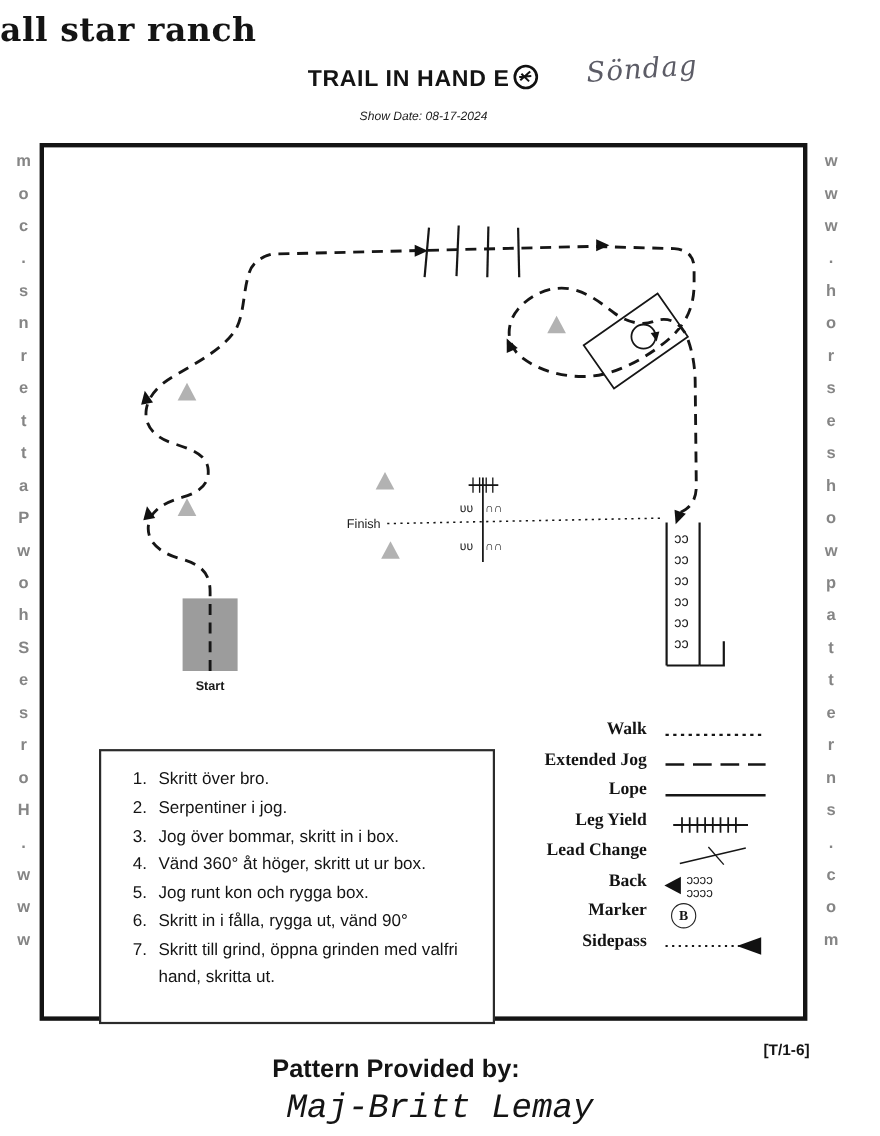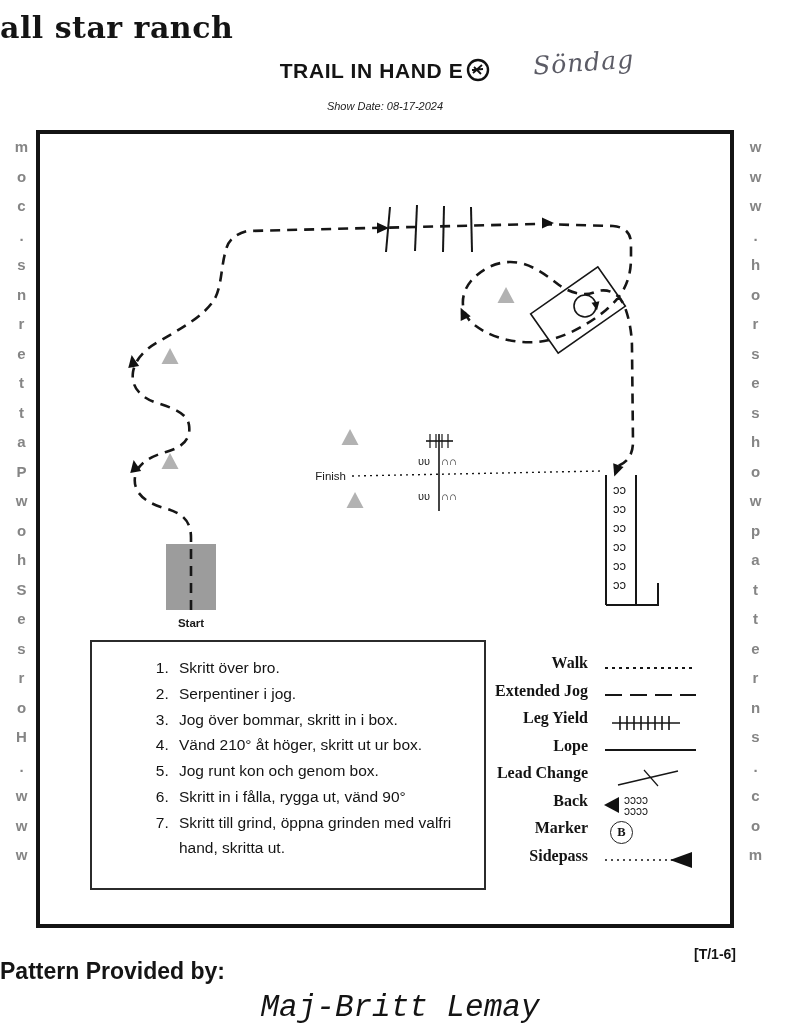--- a/index.html
+++ b/index.html
@@ -42,42 +42,42 @@
   }
   .arena svg{position:absolute;left:0;top:0;}
   .course{fill:none;stroke:#161616;stroke-width:2.6;stroke-dasharray:10 7;}
   .solid{fill:none;stroke:#161616;stroke-width:2;}
   .thin{fill:none;stroke:#161616;stroke-width:1.6;}
   .cone{fill:#b2b2b2;}
   .arrow{fill:#111;}
   .svgtext{font-family:"Liberation Sans",sans-serif;fill:#1a1a1a;}
   
   .instructions{
-    position:absolute;left:90px;top:640px;width:396px;height:250px;
-    background:#fff;border:2px solid #2b2b2b;box-sizing:border-box;padding-left:35px;
+    position:absolute;left:90px;top:681px;width:360px;height:250px;
+    background:#fff;border:2px solid #2b2b2b;box-sizing:border-box;
   }
   .instructions ol{margin:14px 0 0 0;padding:0 14px 0 46px;font-size:15.5px;line-height:1.6;}
   .instructions li{margin-bottom:1px;padding-left:6px;}
   
   .legend{position:absolute;left:458px;top:654px;width:256px;}
   .legend-row{display:flex;height:27.5px;}
   .legend-label{
     flex:0 0 130px;text-align:right;padding-right:12px;
     font-family:"Liberation Serif",serif;font-weight:bold;font-size:16px;color:#141414;
   }
   .legend-symbol{flex:1;display:flex;align-items:center;}
   .marker-circle{
     width:21px;height:21px;border:1.6px solid #222;border-radius:50%;
     display:flex;align-items:center;justify-content:center;
     font-family:"Liberation Serif",serif;font-weight:bold;font-size:12.5px;margin-left:10px;
   }
   
   .sheet-ref{position:absolute;left:694px;top:946px;font-weight:bold;font-size:14px;}
   .provided-by{
-    position:absolute;top:958px;left:0;width:720px;
+    position:absolute;top:958px;left:0;width:720px;text-align:center;
     font-weight:bold;font-size:23px;
   }
   .provider-name{
     position:absolute;top:990px;left:0;width:800px;text-align:center;
     font-family:Liberation Mono, monospace;font-style:italic;font-size:31px;
   }
 </style>
 </head>
 <body>
 
@@ -176,22 +176,22 @@
         <text class="svgtext" x="573" y="455" font-size="13">ɔɔ</text>
       </g>
     </svg>
   </div>
 
   <div class="instructions">
     <ol>
       <li>Skritt över bro.</li>
       <li>Serpentiner i jog.</li>
       <li>Jog över bommar, skritt in i box.</li>
-      <li>Vänd 210° åt höger, skritt ut ur box.</li>
-      <li>Jog runt kon och genom box.</li>
+      <li>Vänd 360° åt höger, skritt ut ur box.</li>
+      <li>Jog runt kon och rygga box.</li>
       <li>Skritt in i fålla, rygga ut, vänd 90°</li>
       <li>Skritt till grind, öppna grinden med valfri hand, skritta ut.</li>
     </ol>
   </div>
 
   <div class="legend">
 
     <div class="legend-row">
       <div class="legend-label">Walk</div>
       <div class="legend-symbol">
@@ -200,20 +200,29 @@
           </svg>
       </div>
     </div>
 
 
     <div class="legend-row">
       <div class="legend-label">Extended Jog</div>
       <div class="legend-symbol">
         <svg width="106" height="20" viewBox="0 0 106 20">
             <line x1="5" y1="10" x2="96" y2="10" stroke="#161616" stroke-width="2.2" stroke-dasharray="17 8"></line>
+          </svg>
+      </div>
+    </div>
+
+    <div class="legend-row">
+      <div class="legend-label">Lope</div>
+      <div class="legend-symbol">
+        <svg width="106" height="20" viewBox="0 0 106 20">
+            <line x1="5" y1="10" x2="96" y2="10" stroke="#161616" stroke-width="2.2"></line>
           </svg>
       </div>
     </div>
 
     <div class="legend-row">
       <div class="legend-label">Leg Yield</div>
       <div class="legend-symbol">
         <svg width="106" height="20" viewBox="0 0 106 20">
           <line x1="12" y1="10" x2="80" y2="10" stroke="#161616" stroke-width="1.6"></line>
           <g stroke="#161616" stroke-width="1.6">
@@ -224,29 +233,20 @@
             <line x1="48" y1="3" x2="48" y2="17"></line>
               <line x1="55" y1="3" x2="55" y2="17"></line>
             <line x1="62" y1="3" x2="62" y2="17"></line>
               <line x1="69" y1="3" x2="69" y2="17"></line>
           </g>
         </svg>
       </div>
     </div>
 
     <div class="legend-row">
-      <div class="legend-label">Lope</div>
-      <div class="legend-symbol">
-        <svg width="106" height="20" viewBox="0 0 106 20">
-            <line x1="5" y1="10" x2="96" y2="10" stroke="#161616" stroke-width="2.2"></line>
-          </svg>
-      </div>
-    </div>
-
-    <div class="legend-row">
       <div class="legend-label">Lead Change</div>
       <div class="legend-symbol">
         <svg width="106" height="20" viewBox="0 0 106 20">
           <line x1="18" y1="17" x2="78" y2="3" stroke="#161616" stroke-width="1.4"></line>
           <line x1="44" y1="2" x2="58" y2="18" stroke="#161616" stroke-width="1.2"></line>
         </svg>
       </div>
     </div>
 
     <div class="legend-row">

